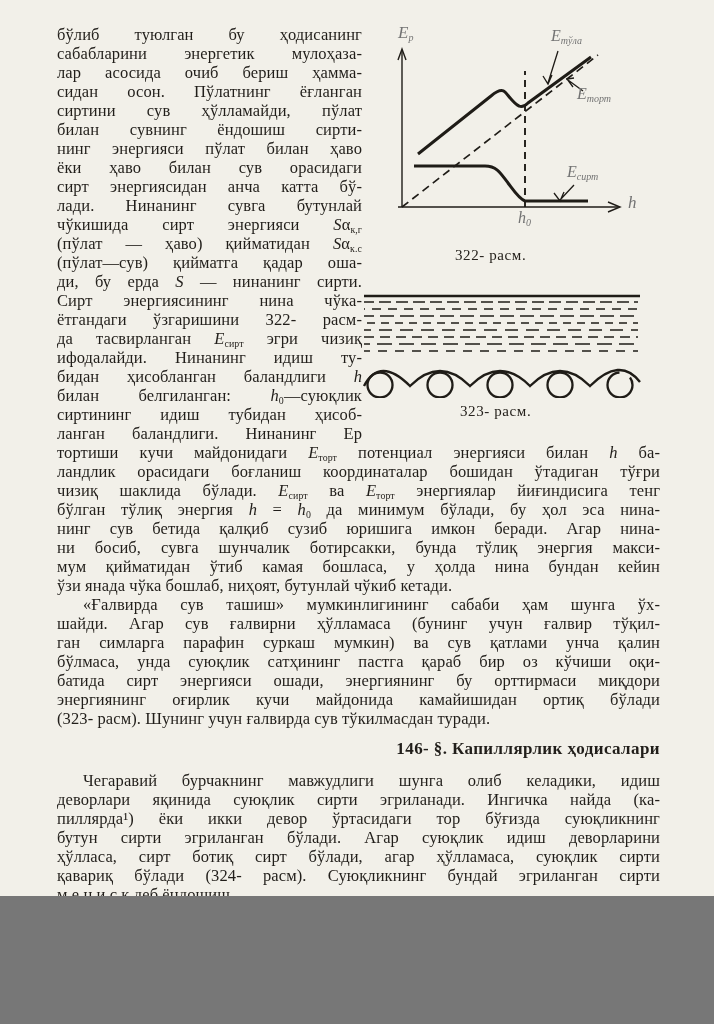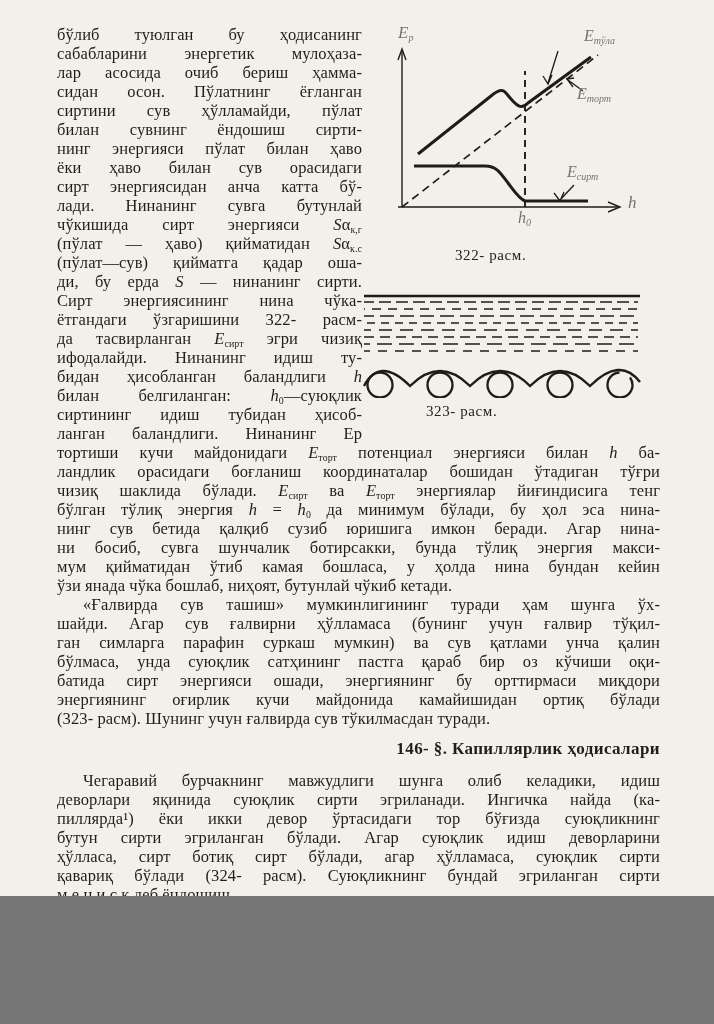--- a/index.html
+++ b/index.html
@@ -23,21 +23,21 @@
   .col-text{width:305px;flex:none;}
   .col-fig{flex:1;position:relative;}
   .figwrap{position:relative;}
   #fig322{width:285px;height:212px;margin-left:26px;}
   #fig322 svg,#fig323 svg{position:absolute;left:0;top:0;}
   #fig323{width:280px;height:108px;margin-left:0;margin-top:26px;}
   .lbl{position:absolute;font-size:15px;font-style:italic;white-space:nowrap;color:#737373;}
   .lbl sub{font-size:10px;}
   .caption{font-size:15px;letter-spacing:.6px;color:#26221d;}
   .cap322{margin:10px 0 0 93px;}
-  .cap323{margin:5px 0 0 64px;}
+  .cap323{margin:5px 0 0 98px;}
   
   .para{margin:0;}
   .heading{
     font-size:17px;font-weight:bold;text-align:right;
     margin:11px 0 12px 0;letter-spacing:.4px;
   }
   .footnote-rule{width:150px;height:0;border-top:2px solid #2b2822;margin-top:7px;}
   .footnote{font-size:15px;line-height:17px;margin-top:7px;text-indent:28px;letter-spacing:.1px;}
   .page-number{text-align:right;font-size:15.5px;font-weight:bold;margin-top:14px;letter-spacing:.5px;font-style:italic;}
   svg .ink{stroke:#1f1c17;fill:none;}
@@ -90,21 +90,21 @@
 
           <path class="ink" d="M 30,129 L 103,71 C 109,66 114,64 117,67 C 121,71 126,79 131,81 C 134,82.5 137,81 140,78 L 203,32" stroke-width="3"></path>
 
           <path class="ink" d="M 26,141 H 97 C 108,141 112,147 120,158 C 126,166 131,174 137,176 H 200" stroke-width="3"></path>
 
           <path class="ink" d="M 170,26 L 160,58 M 155,51 L 160,59 L 164,50" stroke-width="1.3"></path>
           <path class="ink" d="M 195,66 L 180,55 M 186,53 L 179,54 L 185,62" stroke-width="1.3"></path>
           <path class="ink" d="M 186,160 L 172,175 M 166,168 L 172,176 L 176,167" stroke-width="1.3"></path>
         </svg>
         <div class="lbl" style="left:10px;top:-2px;font-size:17px;"><i>E</i><sub>p</sub></div>
-        <div class="lbl" style="left:163px;top:2px;font-size:16px;margin-left:33px;"><i>E</i><sub>тўла</sub></div>
+        <div class="lbl" style="left:163px;top:2px;font-size:16px;"><i>E</i><sub>тўла</sub></div>
         <div class="lbl" style="left:189px;top:60px;font-size:16px;"><i>E</i><sub>торт</sub></div>
         <div class="lbl" style="left:179px;top:138px;font-size:16px;"><i>E</i><sub>сирт</sub></div>
         <div class="lbl" style="left:240px;top:168px;font-size:17px;"><i>h</i></div>
         <div class="lbl" style="left:130px;top:184px;font-size:16px;"><i>h</i><sub>0</sub></div>
       </div>
       <div class="caption cap322">322- расм.</div>
 
       <div class="figwrap" id="fig323">
         <svg width="280" height="108" viewBox="0 0 280 108">
           <path class="ink" d="M 2,6 H 278" stroke-width="2.6"></path>
@@ -137,21 +137,21 @@
       <div class="tline">тортиши кучи майдонидаги <i>E</i><sub>торт</sub> потенциал энергияси билан <i>h</i> ба-</div>
       <div class="tline">ландлик орасидаги боғланиш координаталар бошидан ўтадиган тўғри</div>
       <div class="tline">чизиқ шаклида бўлади. <i>E</i><sub>сирт</sub> ва <i>E</i><sub>торт</sub> энергиялар йиғиндисига тенг</div>
       <div class="tline">бўлган тўлиқ энергия <i>h</i> = <i>h</i><sub>0</sub> да минимум бўлади, бу ҳол эса нина-</div>
       <div class="tline">нинг сув бетида қалқиб сузиб юришига имкон беради. Агар нина-</div>
       <div class="tline">ни босиб, сувга шунчалик ботирсакки, бунда тўлиқ энергия макси-</div>
       <div class="tline">мум қийматидан ўтиб камая бошласа, у ҳолда нина бундан кейин</div>
       <div class="tline lastline">ўзи янада чўка бошлаб, ниҳоят, бутунлай чўкиб кетади.</div>
     </div>
   <div class="para indent">
-      <div class="tline">«Ғалвирда сув ташиш» мумкинлигининг туради ҳам шунга ўх-</div>
+      <div class="tline">«Ғалвирда сув ташиш» мумкинлигининг сабаби ҳам шунга ўх-</div>
       <div class="tline">шайди. Агар сув ғалвирни ҳўлламаса (бунинг учун ғалвир тўқил-</div>
       <div class="tline">ган симларга парафин суркаш мумкин) ва сув қатлами унча қалин</div>
       <div class="tline">бўлмаса, унда суюқлик сатҳининг пастга қараб бир оз кўчиши оқи-</div>
       <div class="tline">батида сирт энергияси ошади, энергиянинг бу орттирмаси миқдори</div>
       <div class="tline">энергиянинг оғирлик кучи майдонида камайишидан ортиқ бўлади</div>
       <div class="tline lastline">(323- расм). Шунинг учун ғалвирда сув тўкилмасдан туради.</div>
     </div>
 
   <h2 class="heading">146- §. Капиллярлик ҳодисалари</h2>
 

